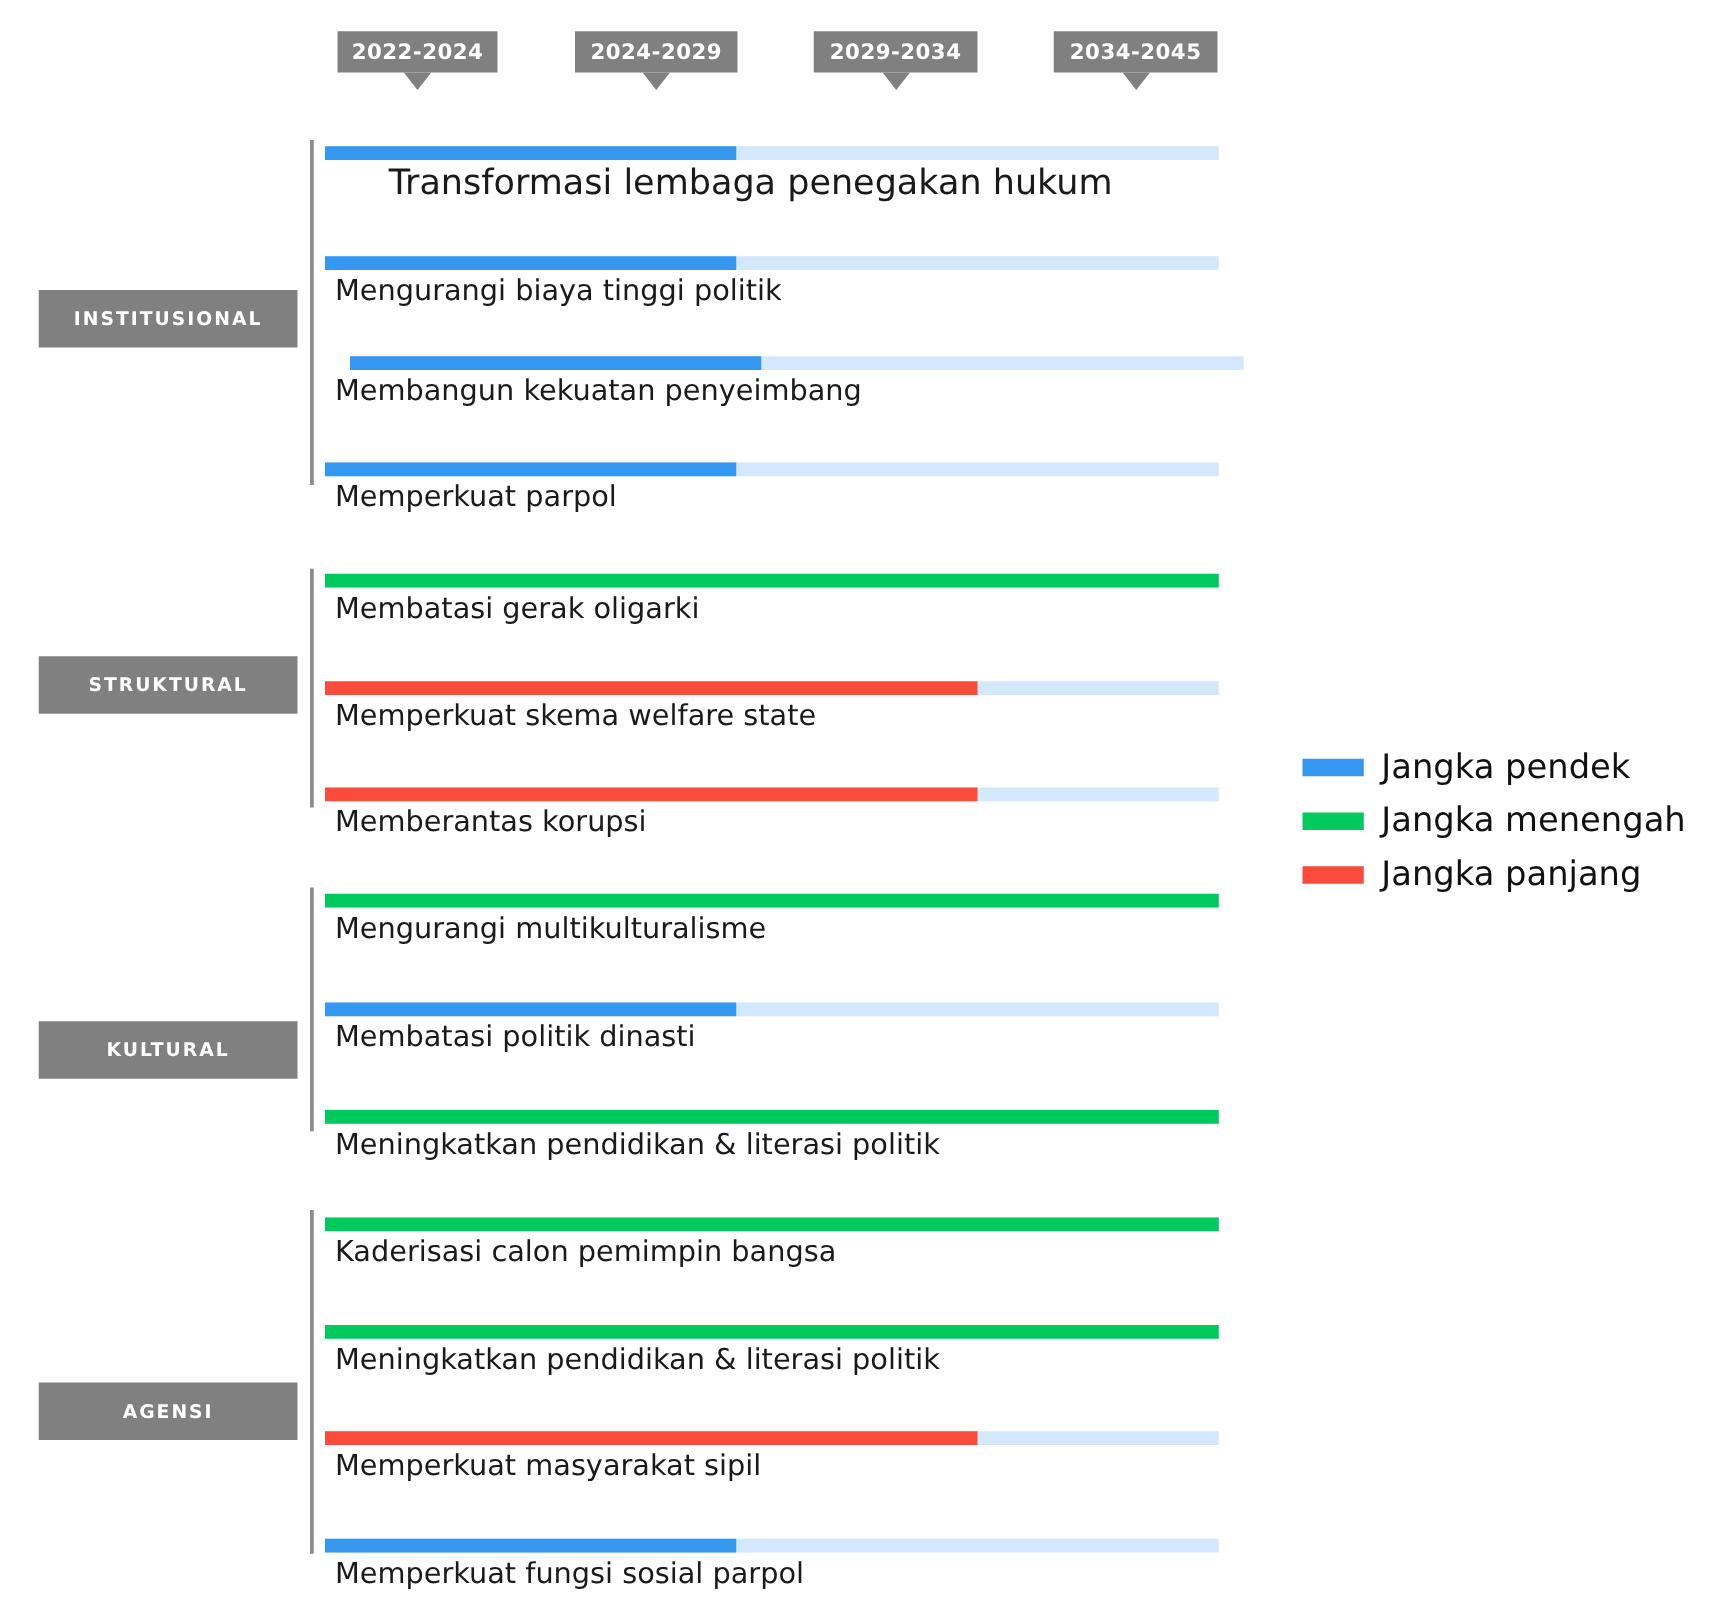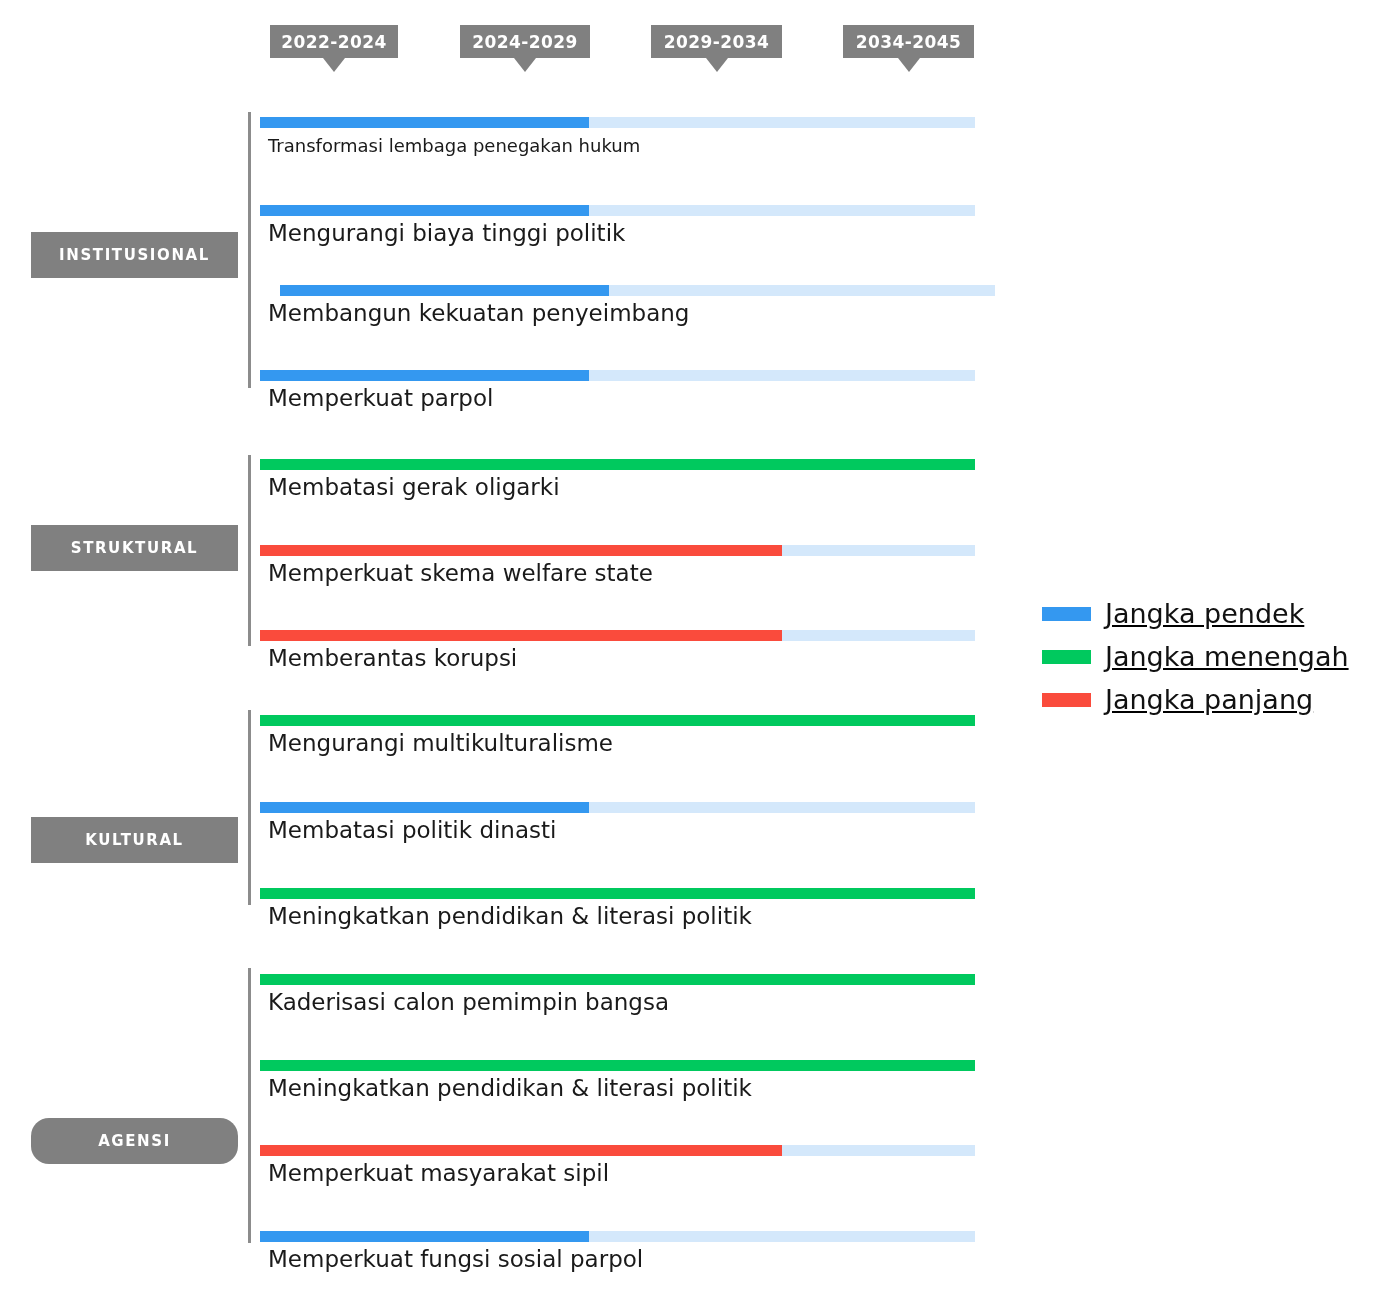--- a/index.html
+++ b/index.html
@@ -102,32 +102,32 @@
   .row-label {
     position: absolute;
     left: 8px;
     top: 13px;
     font-size: 23px;
     color: #1a1a1a;
     white-space: nowrap;
     line-height: 30px;
   }
   .row.is-lead .row-label {
-    font-size: 18px;
+    font-size: 28px;
     top: 12px;
     line-height: 34px;
+    margin-left: 43px;
   }
 
   
   #legend {
     position: absolute;
     left: 1042px;
     top: 592px;
     width: 330px;
-    text-decoration: underline;
   }
   .legend-item {
     display: flex;
     align-items: center;
     height: 43px;
   }
   .legend-swatch {
     width: 49px;
     height: 14px;
     flex: 0 0 auto;
@@ -235,21 +235,21 @@
       </div>
       <div class="row" style="top: 178px;">
         <div class="bar-track">
           <div class="bar-fill" style="width: 100%; background: rgb(0, 201, 94);"></div>
         </div>
         <div class="row-label">Meningkatkan pendidikan &amp; literasi politik</div>
       </div>
     </div>
     <div class="group" style="top: 968px; height: 275px;">
       <div class="group-divider" style="height: 275px;"></div>
-      <div class="group-badge" style="top: 150px; border-radius: 18px;">
+      <div class="group-badge" style="top: 138px;">
         <span>AGENSI</span>
       </div>
       <div class="row" style="top: 6px;">
         <div class="bar-track">
           <div class="bar-fill" style="width: 100%; background: rgb(0, 201, 94);"></div>
         </div>
         <div class="row-label">Kaderisasi calon pemimpin bangsa</div>
       </div>
       <div class="row" style="top: 92px;">
         <div class="bar-track">

